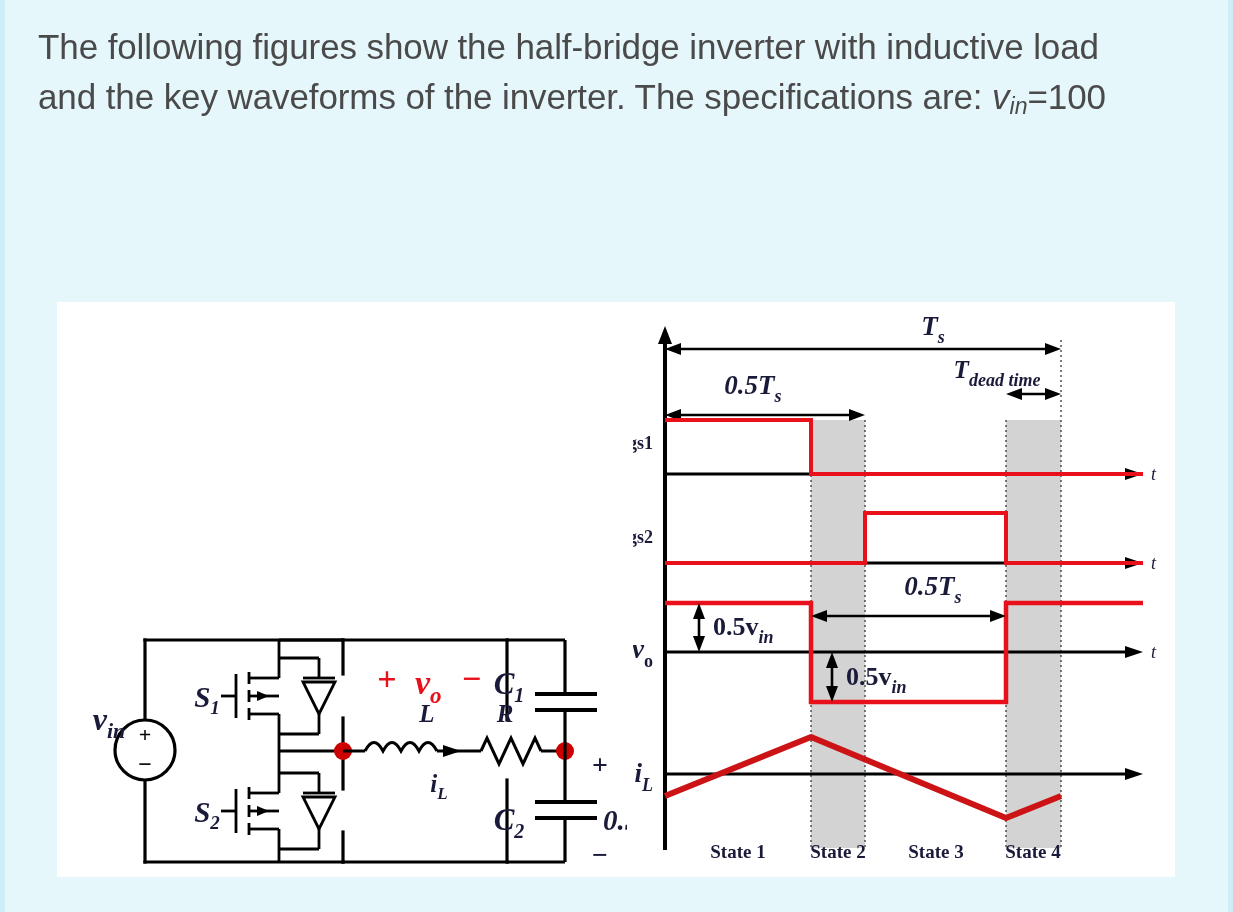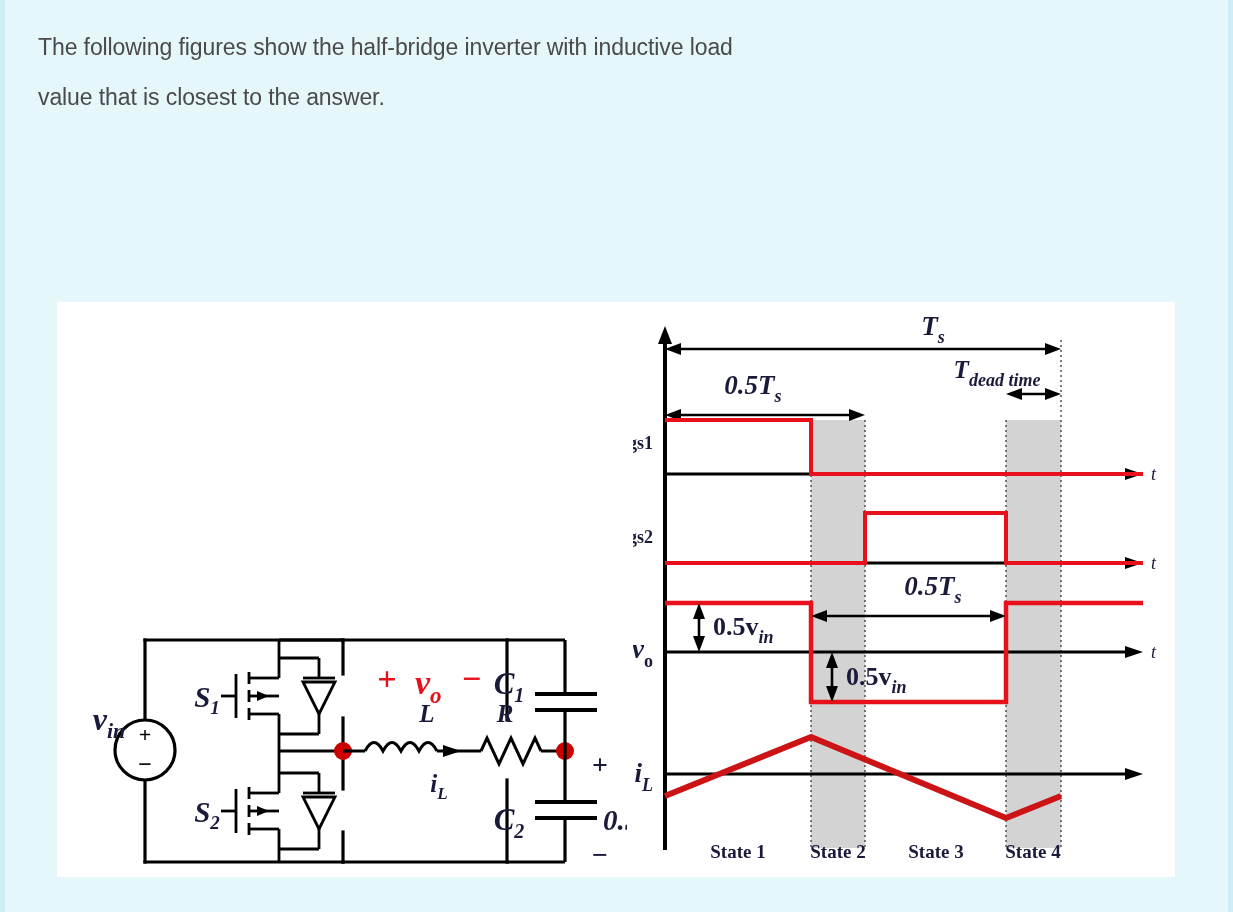--- a/index.html
+++ b/index.html
@@ -18,21 +18,21 @@
     width: 1233px; height: 912px;
     background: #e6f7fc;
     box-sizing: border-box;
     border-left: 5px solid #cdeef7;
     border-right: 5px solid #cdeef7;
   }
   #question {
     position: absolute;
     left: 33px; top: 22px;
     width: 1165px;
-    font-size: 23px;
+    font-size: 35px;
     line-height: 50px;
     color: #4a4a4a;
     font-family: "Liberation Sans", sans-serif;
     letter-spacing: -0.1px;
   }
   #question .it { font-style: italic; }
   #question sub {
     font-size: 0.66em;
     font-style: italic;
     vertical-align: -0.22em;
@@ -64,21 +64,21 @@
 </head>
 <body>
 
 <div id="page">
 
   <div id="question">
     <span class="ln">
       <span>The following figures show the half-bridge inverter with inductive load</span>
     </span>
     <span class="ln">
-      <span>value that is closest to the answer.</span>
+      <span>and the key waveforms of the inverter. The specifications are: </span><span class="it">v</span><sub>in</sub><span>=100</span>
     </span>
   </div>
 
   <div id="figure-card">
 
     <div id="circuit-panel">
       <svg width="570" height="575" viewBox="0 0 570 575">
         <g stroke="#000" stroke-width="3.2" fill="none" stroke-linecap="square">
 
           <line x1="88" y1="338" x2="88" y2="418"></line>

